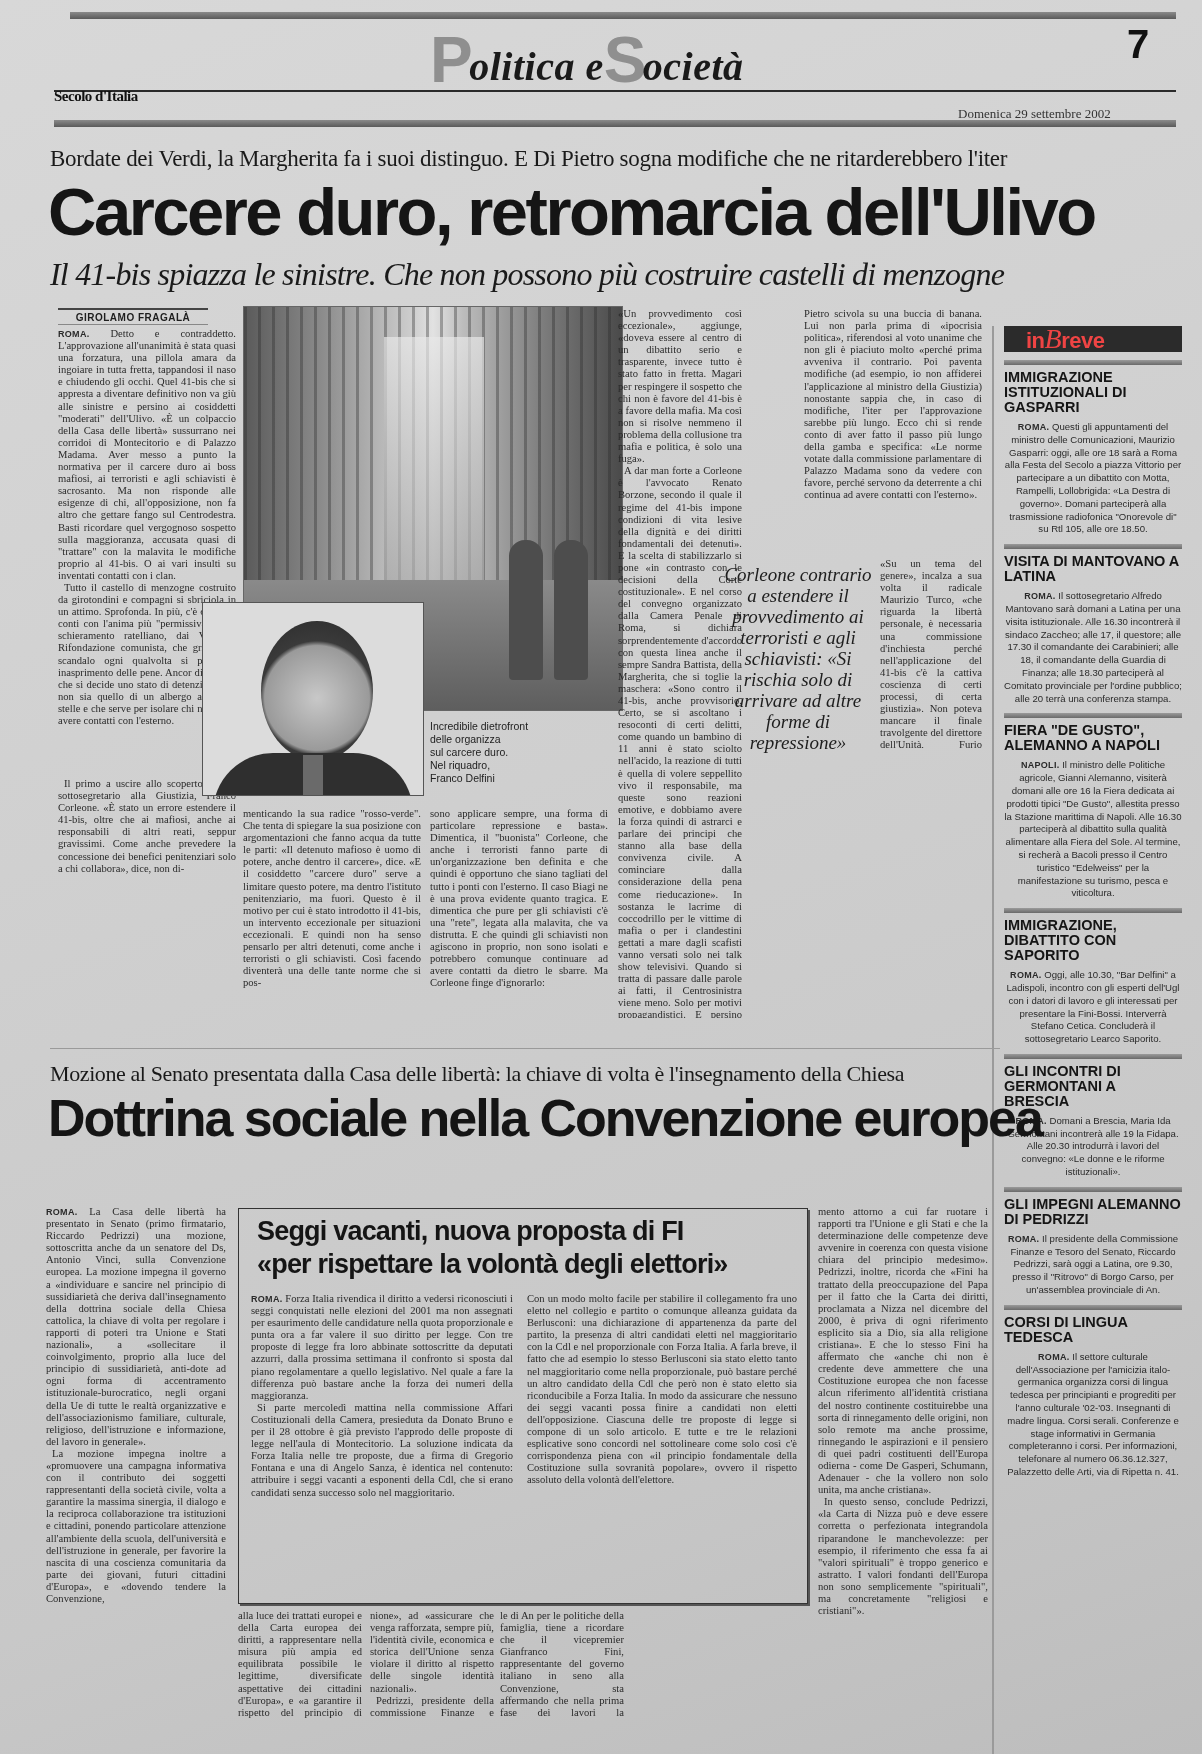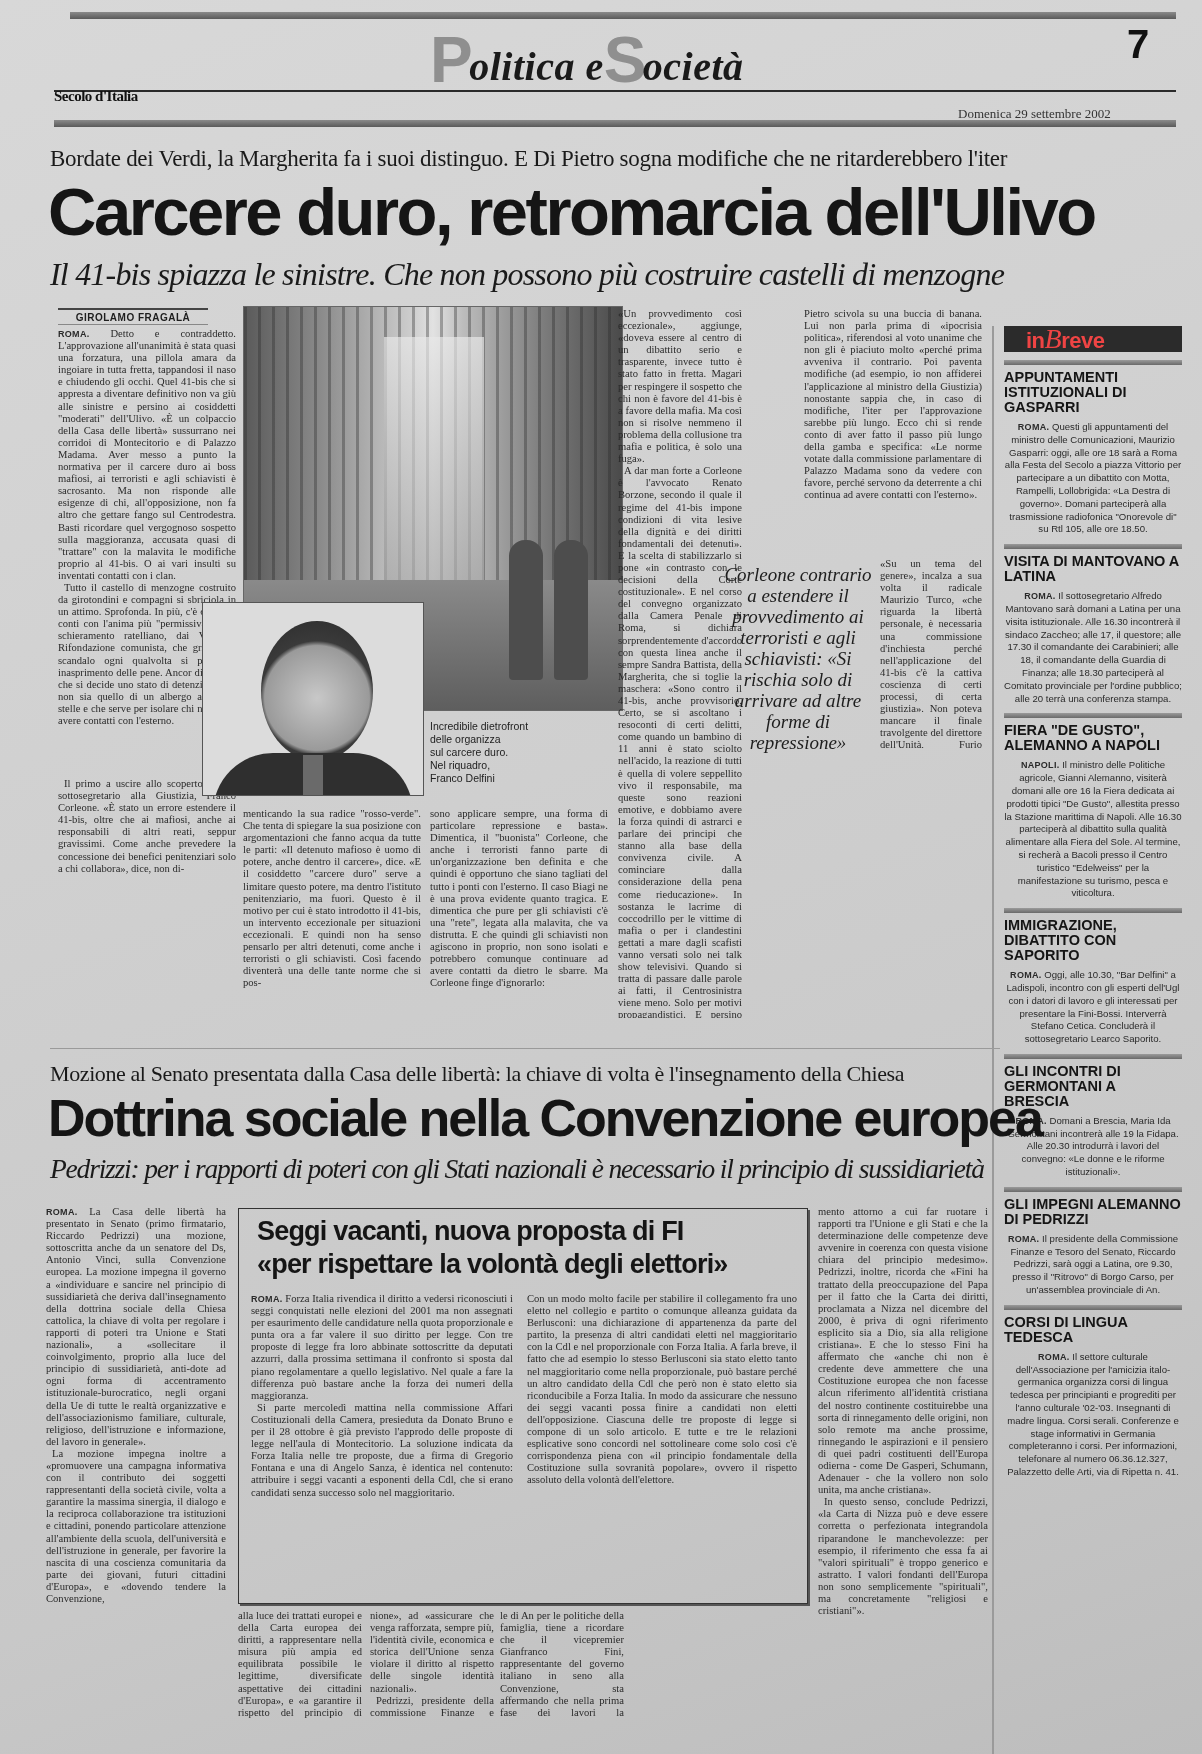--- a/index.html
+++ b/index.html
@@ -148,21 +148,21 @@
     <p class="first"><span>«Su un tema del genere», incalza a sua volta il radicale Maurizio Turco, «che riguarda la libertà personale, è necessaria una commissione d'inchiesta perché nell'applicazione del 41-bis c'è la cattiva coscienza di certi processi, di certa giustizia». Non poteva mancare il finale travolgente del direttore dell'Unità, Furio Colombo. «La questione dei diritti civili è questione che riguarda tutto il mondo democratico», dice. «E dobbiamo riflettere che il carcere più duro che esiste al mondo si trova negli Stati Uniti, il paese che ha più a cuore proprio il cittadino, ma anche in quel paese l'opinione pubblica ha smesso di intervenire sul tema. In Italia è curioso come la linea della "tolleranza zero" e del garantismo si incrocino per certi aspetti». Niente da fare. L'approvazione del carcere duro diventa una questione scottante. E il Centrosinistra è pronto a fare retromarcia. Come sua consuetudine.</span></p>
   </div>
 
   <div class="sidebar-divider-vert"></div>
   <div class="sidebar">
     <div class="breve-badge">
       <span>in</span><span class="b">B</span><span>reve</span>
     </div>
     <div class="brief">
       <div class="brief-rule"></div>
-      <div class="brief-title">APPUNTAMENTI ISTITUZIONALI DI GASPARRI</div>
+      <div class="brief-title">IMMIGRAZIONE ISTITUZIONALI DI GASPARRI</div>
       <div class="brief-body"><span class="city">ROMA.</span> <span>Questi gli appuntamenti del ministro delle Comunicazioni, Maurizio Gasparri: oggi, alle ore 18 sarà a Roma alla Festa del Secolo a piazza Vittorio per partecipare a un dibattito con Motta, Rampelli, Lollobrigida: «La Destra di governo». Domani parteciperà alla trasmissione radiofonica "Onorevole di" su Rtl 105, alle ore 18.50.</span></div>
     </div>
     <div class="brief">
       <div class="brief-rule"></div>
       <div class="brief-title">VISITA DI MANTOVANO A LATINA</div>
       <div class="brief-body"><span class="city">ROMA.</span> <span>Il sottosegretario Alfredo Mantovano sarà domani a Latina per una visita istituzionale. Alle 16.30 incontrerà il sindaco Zaccheo; alle 17, il questore; alle 17.30 il comandante dei Carabinieri; alle 18, il comandante della Guardia di Finanza; alle 18.30 parteciperà al Comitato provinciale per l'ordine pubblico; alle 20 terrà una conferenza stampa.</span></div>
     </div>
     <div class="brief">
       <div class="brief-rule"></div>
       <div class="brief-title">FIERA "DE GUSTO", ALEMANNO A NAPOLI</div>
@@ -186,21 +186,20 @@
     <div class="brief">
       <div class="brief-rule"></div>
       <div class="brief-title">CORSI DI LINGUA TEDESCA</div>
       <div class="brief-body"><span class="city">ROMA.</span> <span>Il settore culturale dell'Associazione per l'amicizia italo-germanica organizza corsi di lingua tedesca per principianti e progrediti per l'anno culturale '02-'03. Insegnanti di madre lingua. Corsi serali. Conferenze e stage informativi in Germania completeranno i corsi. Per informazioni, telefonare al numero 06.36.12.327, Palazzetto delle Arti, via di Ripetta n. 41.</span></div>
     </div>
   </div>
 
   <div class="section-divider"></div>
   <div class="kicker2">Mozione al Senato presentata dalla Casa delle libertà: la chiave di volta è l'insegnamento della Chiesa</div>
   <div class="headline2">Dottrina sociale nella Convenzione europea</div>
-  <div class="deck2">Pedrizzi: per i rapporti di poteri con gli Stati nazionali è necessario il principio di sussidiarietà</div>
 
   <div class="col" style="left:36px; top:1198px; width:180px; height:520px;">
     <p class="first"><span class="city">ROMA.</span> <span>La Casa delle libertà ha presentato in Senato (primo firmatario, Riccardo Pedrizzi) una mozione, sottoscritta anche da un senatore del Ds, Antonio Vinci, sulla Convenzione europea. La mozione impegna il governo a «individuare e sancire nel principio di sussidiarietà che deriva dall'insegnamento della dottrina sociale della Chiesa cattolica, la chiave di volta per regolare i rapporti di poteri tra Unione e Stati nazionali», a «sollecitare il coinvolgimento, proprio alla luce del principio di sussidiarietà, anti-dote ad ogni forma di accentramento istituzionale-burocratico, negli organi della Ue di tutte le realtà organizzative e dell'associazionismo familiare, culturale, religioso, dell'istruzione e informazione, del lavoro in generale».</span></p>
     <p><span>La mozione impegna inoltre a «promuovere una campagna informativa con il contributo dei soggetti rappresentanti della società civile, volta a garantire la massima sinergia, il dialogo e la reciproca collaborazione tra istituzioni e cittadini, ponendo particolare attenzione all'ambiente della scuola, dell'università e dell'istruzione in generale, per favorire la nascita di una coscienza comunitaria da parte dei giovani, futuri cittadini d'Europa», e «dovendo tendere la Convenzione,</span></p>
   </div>
 
   <div class="boxed">
     <div class="boxed-title">
       <div>Seggi vacanti, nuova proposta di FI</div>
       <div>«per rispettare la volontà degli elettori»</div>

